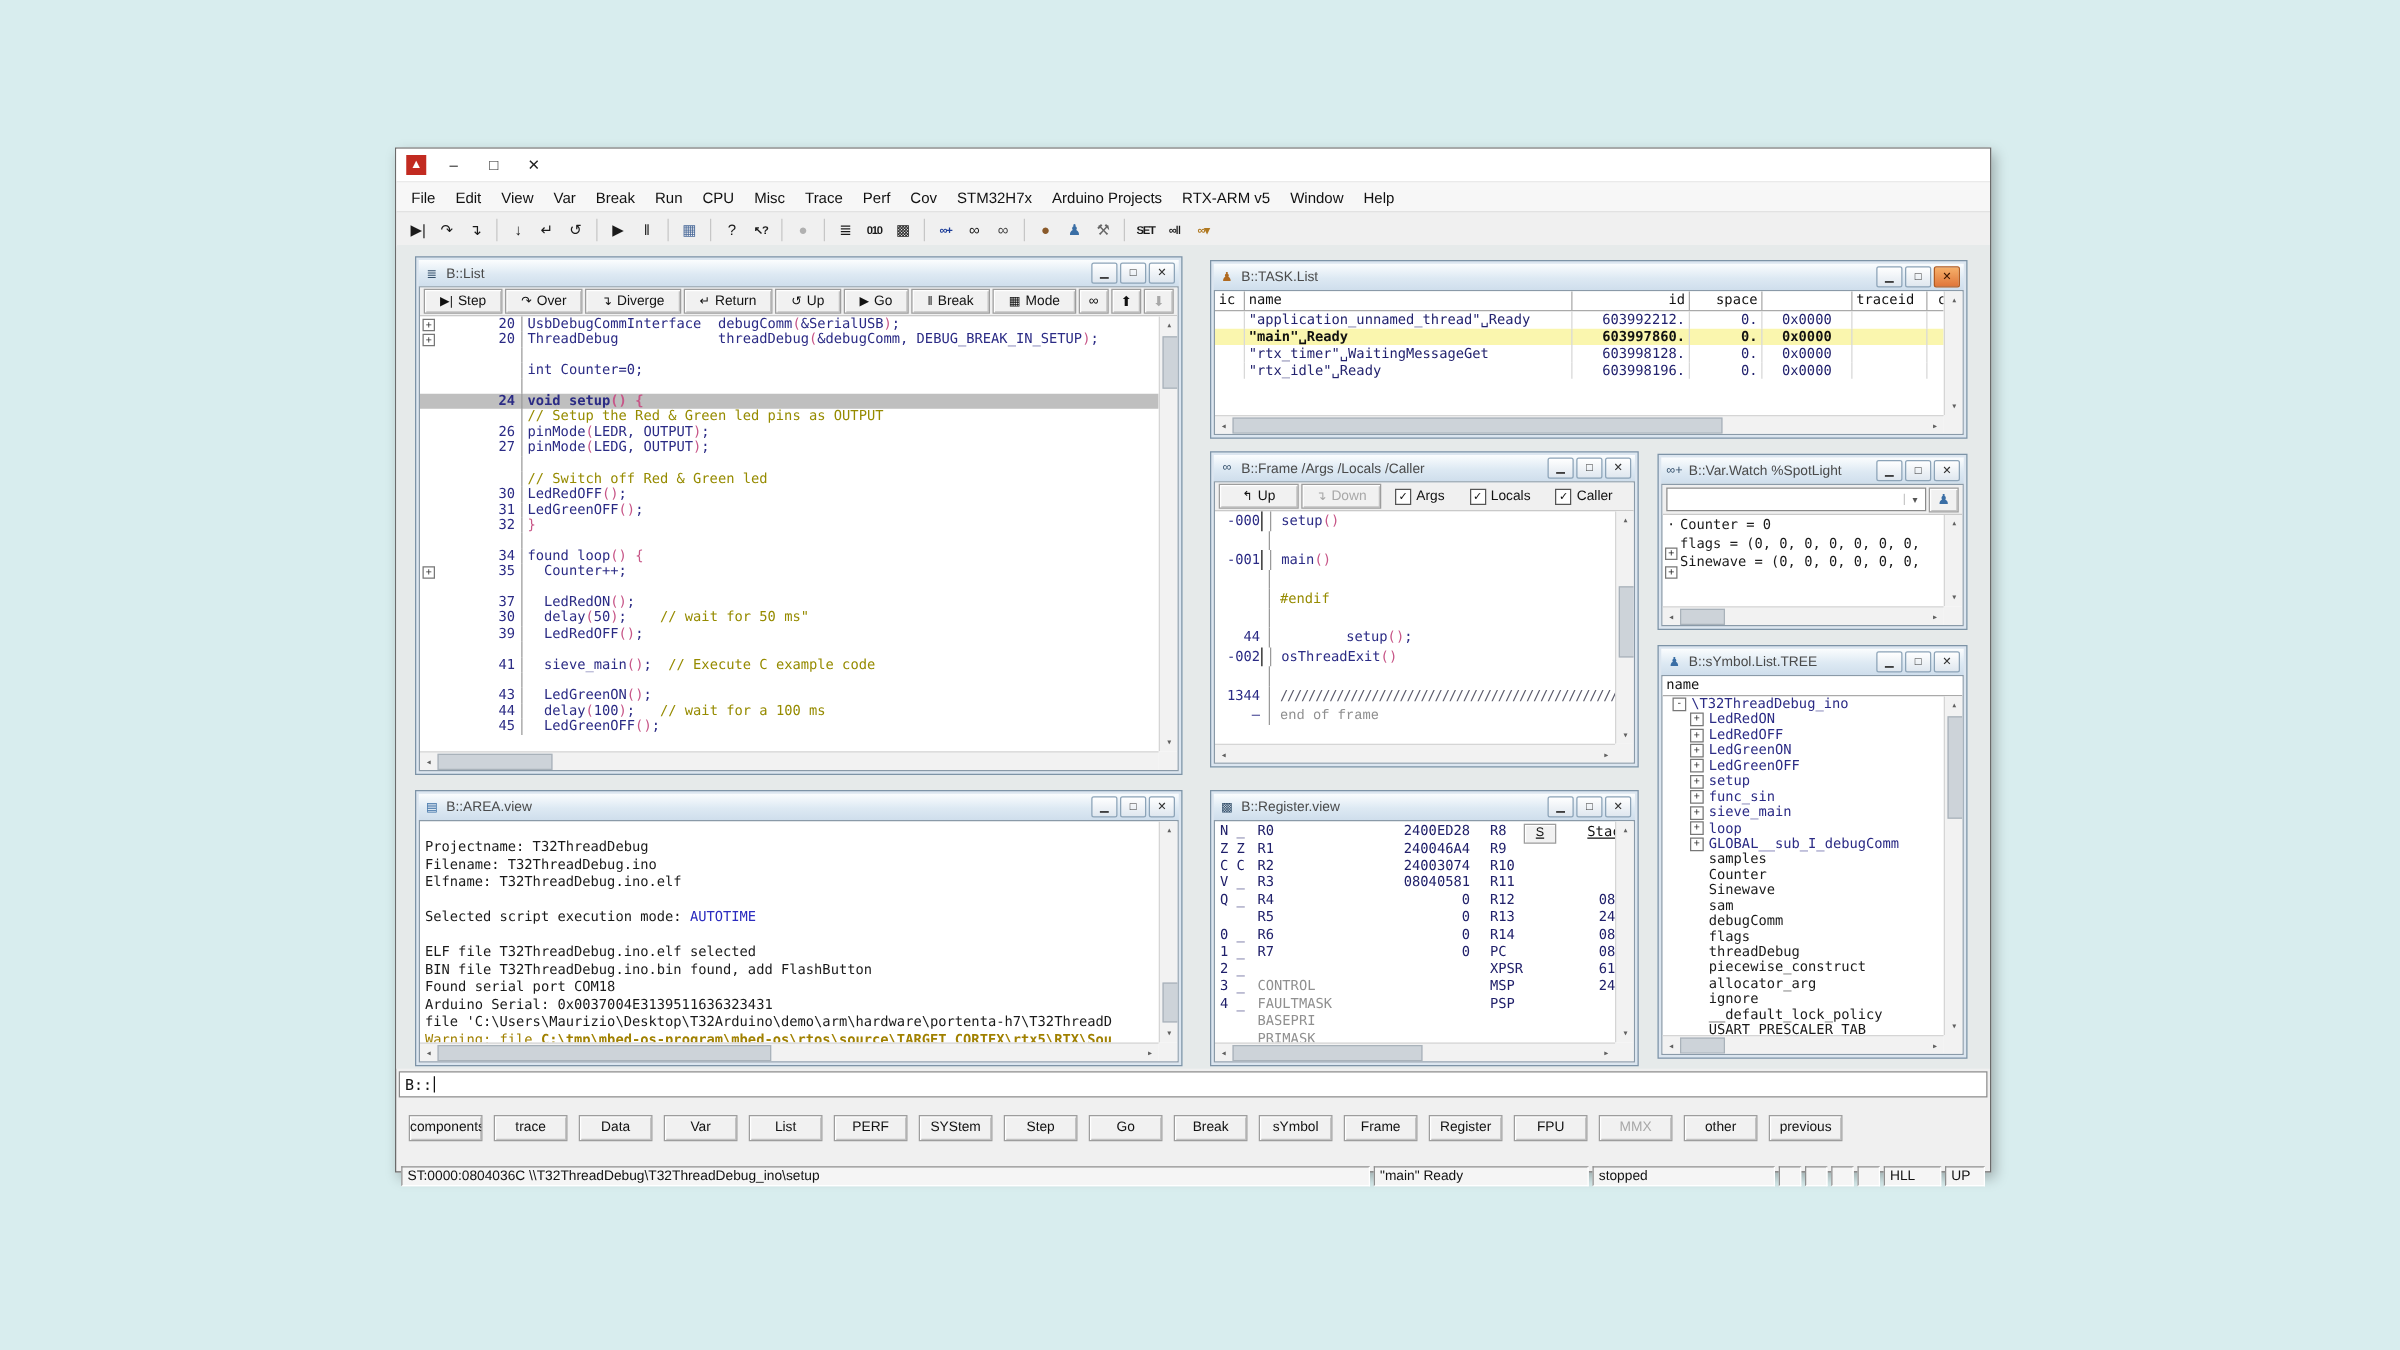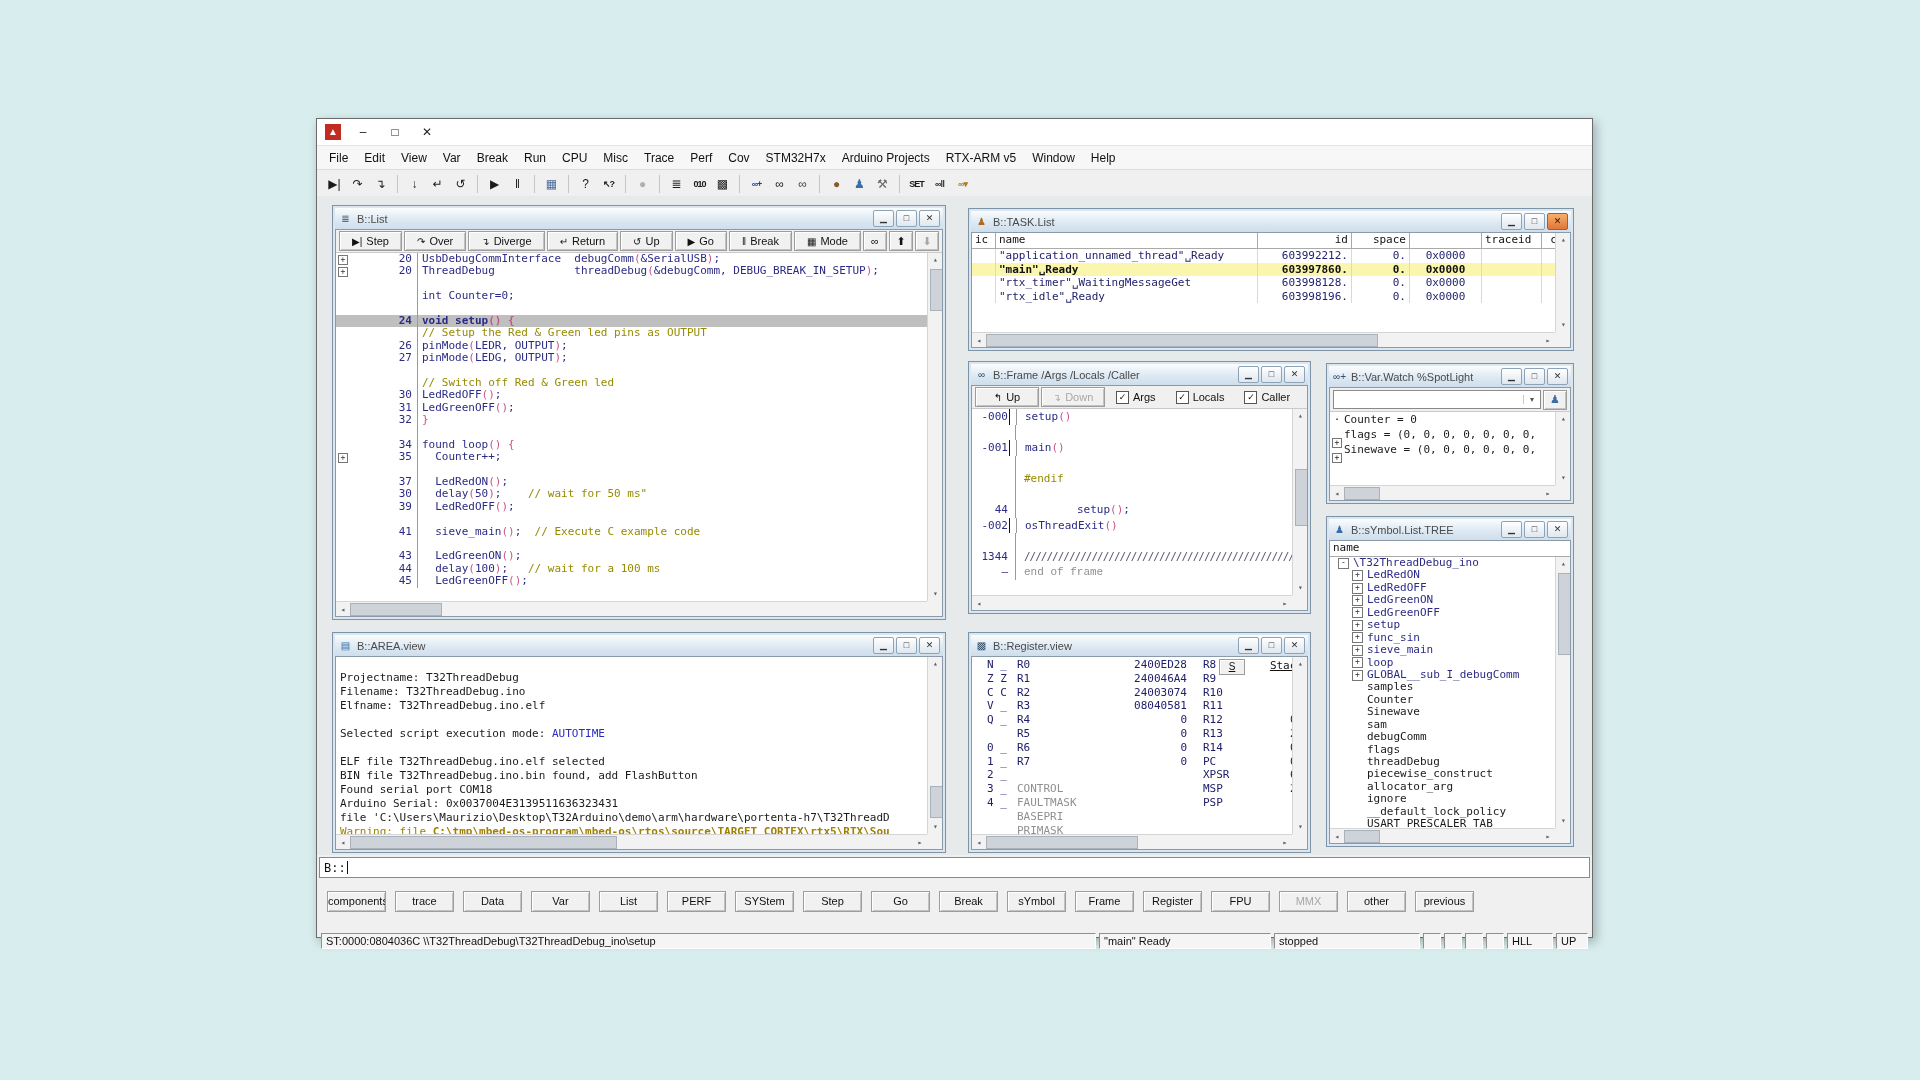--- a/index.html
+++ b/index.html
@@ -92,33 +92,33 @@
   .titem{display:flex;align-items:center;height:12.45px;white-space:pre;}
   .titem .tbox{width:9px;height:9px;border:1px solid #777;background:#fff;font-size:8px;line-height:8px;text-align:center;color:#333;margin-right:4px;flex:0 0 auto;}
   .titem.fn{padding-left:22px;color:#2b2b85;}
   .titem.root{padding-left:8px;color:#2b2b85;}
   .titem.var{padding-left:37px;color:#1a1a1a;}
   
   .arows{position:absolute;left:0;top:0;right:15px;bottom:15px;overflow:hidden;font-size:11px;line-height:14px;padding-left:4px;}
   .arow{height:14px;white-space:pre;}
   
   .rrows{position:absolute;left:0;top:0;right:15px;bottom:15px;overflow:hidden;font-size:11px;line-height:13.8px;padding-top:1px;}
-  .rrow{display:flex;height:13.8px;white-space:pre;color:#20206a;padding-left:11px;}
+  .rrow{display:flex;height:13.8px;white-space:pre;color:#20206a;}
   .rf{width:30px;flex:0 0 auto;padding-left:4px;}
   .rn1{width:88px;flex:0 0 auto;}
   .rv1{width:82px;flex:0 0 auto;text-align:right;}
   .rn2{width:56px;flex:0 0 auto;padding-left:16px;}
   .rv2{width:84px;flex:0 0 auto;text-align:right;}
   .gray{color:#909090;}
   .sbtn{position:absolute;top:2px;right:62px;width:24px;height:14px;background:#f1f1f1;border:1px solid #9d9d9d;box-shadow:inset 1px 1px 0 #fff;font-size:10px;text-align:center;line-height:13px;text-decoration:underline;color:#111;font-family:"Liberation Sans",sans-serif;}
   .stackl{position:absolute;top:2px;right:4px;font-size:11px;text-decoration:underline;color:#111;font-family:"DejaVu Sans Mono",monospace;}
   
   .cmdrow{position:absolute;left:2px;right:2px;top:738px;height:21px;background:#fff;border:1px solid #8a8a8a;box-sizing:border-box;font-family:"DejaVu Sans Mono",monospace;font-size:12px;color:#111;display:flex;align-items:center;padding-left:4px;}
   .caret{width:1px;height:13px;background:#111;margin-left:1px;}
-  .softkeys{position:absolute;left:2px;right:2px;top:772px;height:22px;display:flex;gap:9px;padding:0 8px;}
+  .softkeys{position:absolute;left:2px;right:2px;top:772px;height:22px;display:flex;align-items:center;gap:9px;padding:0 8px;}
   .skey{flex:0 0 auto;width:57px;height:19px;background:#f1f1f1;border:1px solid #9d9d9d;box-shadow:inset 1px 1px 0 #ffffff,inset -1px -1px 0 #c2c2c2;font-size:11px;color:#111;text-align:center;line-height:18px;white-space:nowrap;overflow:hidden;}
   .skey.dis{color:#a8a8a8;}
   .statusbar{position:absolute;left:2px;right:2px;top:797px;height:20px;display:flex;align-items:center;gap:3px;padding:0 2px;margin-top:15px;}
   .sfield{height:16px;background:#f5f5f5;border:1px solid;border-color:#8f8f8f #ffffff #ffffff #8f8f8f;font-size:11px;color:#111;line-height:15px;padding:0 4px;white-space:nowrap;overflow:hidden;box-sizing:border-box;}
 </style>
 </head>
 <body>
 
 <div class="app">
   <div class="titlebar">

